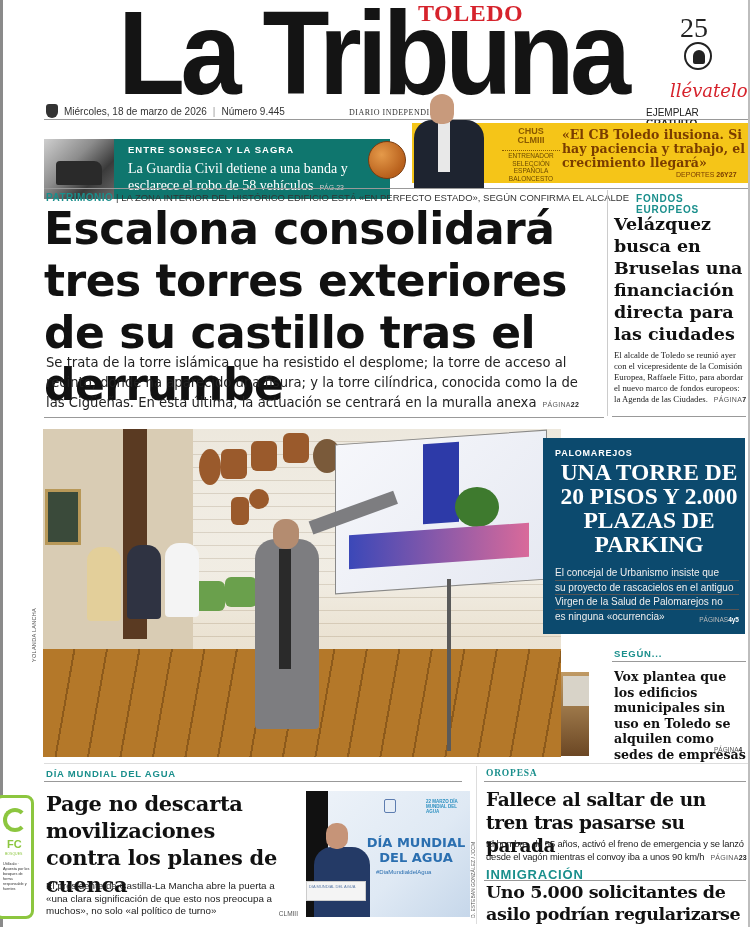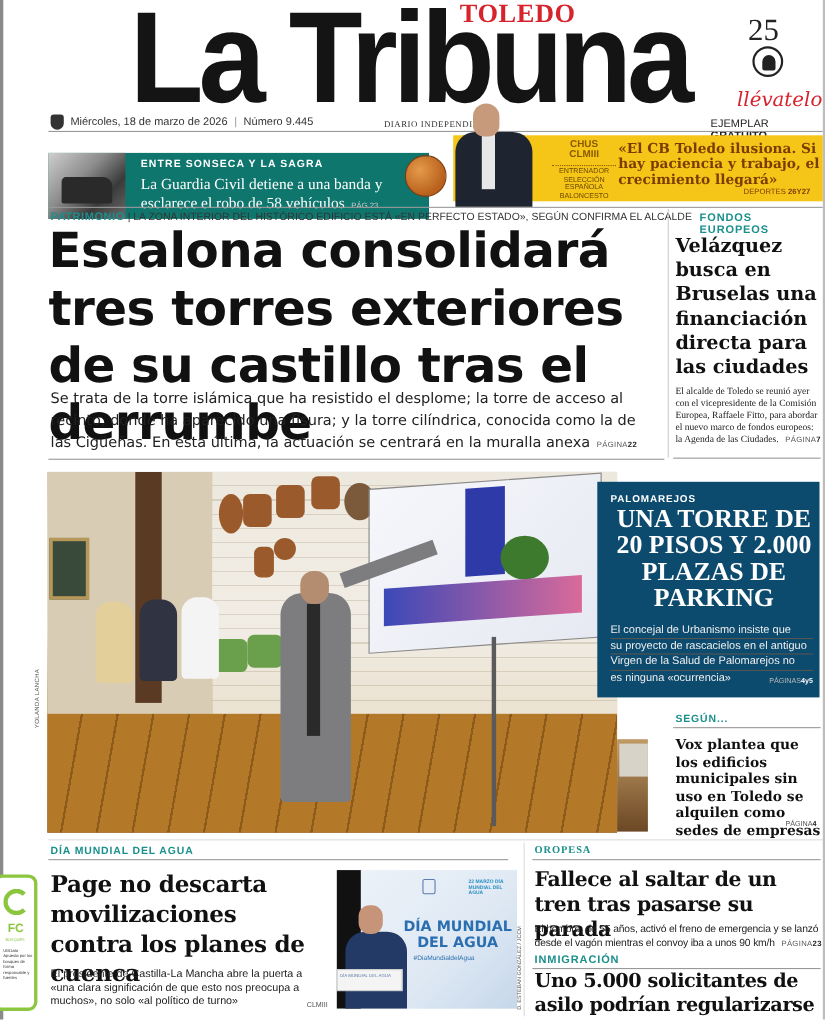--- a/index.html
+++ b/index.html
@@ -118,21 +118,21 @@
   .bp-man { position:absolute; left:8px; top:56px; width:56px; height:70px; background:#243a66; border-radius:18px 18px 0 0; }
   .bp-face { position:absolute; left:20px; top:32px; width:22px; height:26px; background:#c69478; border-radius:10px; }
   .bp-podium { position:absolute; left:0; top:90px; width:60px; height:20px; background:#f4f4f4; border:1px solid #ccc; font-size:4px; color:#5a7aa8; padding:2px; }
   .bp-credit { position:absolute; left:470px; top:918px; font-size:5px; color:#555; transform:rotate(-90deg); transform-origin:left top; white-space:nowrap; }
   .b-div { position:absolute; left:476px; top:766px; width:1px; height:158px; background:#ddd; }
 
   .b-kicker2 { position:absolute; left:486px; top:768px; font-size:9.5px;font-family:Liberation Serif, serif; }
   .b-rule2 { position:absolute; left:484px; top:781px; width:262px; height:1px; background:#999; }
   .b-head2 { position:absolute; left:486px; top:788px; width:262px; font-family:"DejaVu Serif", serif; font-weight:bold; font-size:18.5px; line-height:23px; letter-spacing:-0.4px; color:#111; }
   .b-body2 { position:absolute; left:486px; top:838px; width:262px; font-size:9.4px; line-height:12.8px; color:#222; letter-spacing:-0.15px; }
-  .b-kicker3 { position:absolute; left:486px; top:867px; font-size:10px; }
+  .b-kicker3 { position:absolute; left:486px; top:867px; font-size:13px; }
   .b-rule3 { position:absolute; left:484px; top:880px; width:262px; height:1px; background:#999; }
   .b-head3 { position:absolute; left:486px; top:881px; width:262px; font-family:"DejaVu Serif", serif; font-weight:bold; font-size:17.5px; line-height:22px; letter-spacing:-0.4px; color:#111; }
 
   
   .side-ad { position:absolute; left:-6px; top:795px; width:40px; height:124px; border:3px solid #8cc63f; border-radius:8px; background:#fff; }
   .sa-logo { position:absolute; left:6px; top:10px; width:24px; height:24px; border-radius:50%; border:4px solid #8cc63f; border-right-color:transparent; }
   .sa-fc { position:absolute; left:10px; top:40px; font-size:11px; font-weight:bold; color:#8cc63f; }
   .sa-tiny { position:absolute; left:8px; top:54px; font-size:3.5px; color:#8cc63f; }
   .sa-text { position:absolute; left:6px; top:64px; width:30px; font-size:3.8px; line-height:5px; color:#333; }
 </style>

